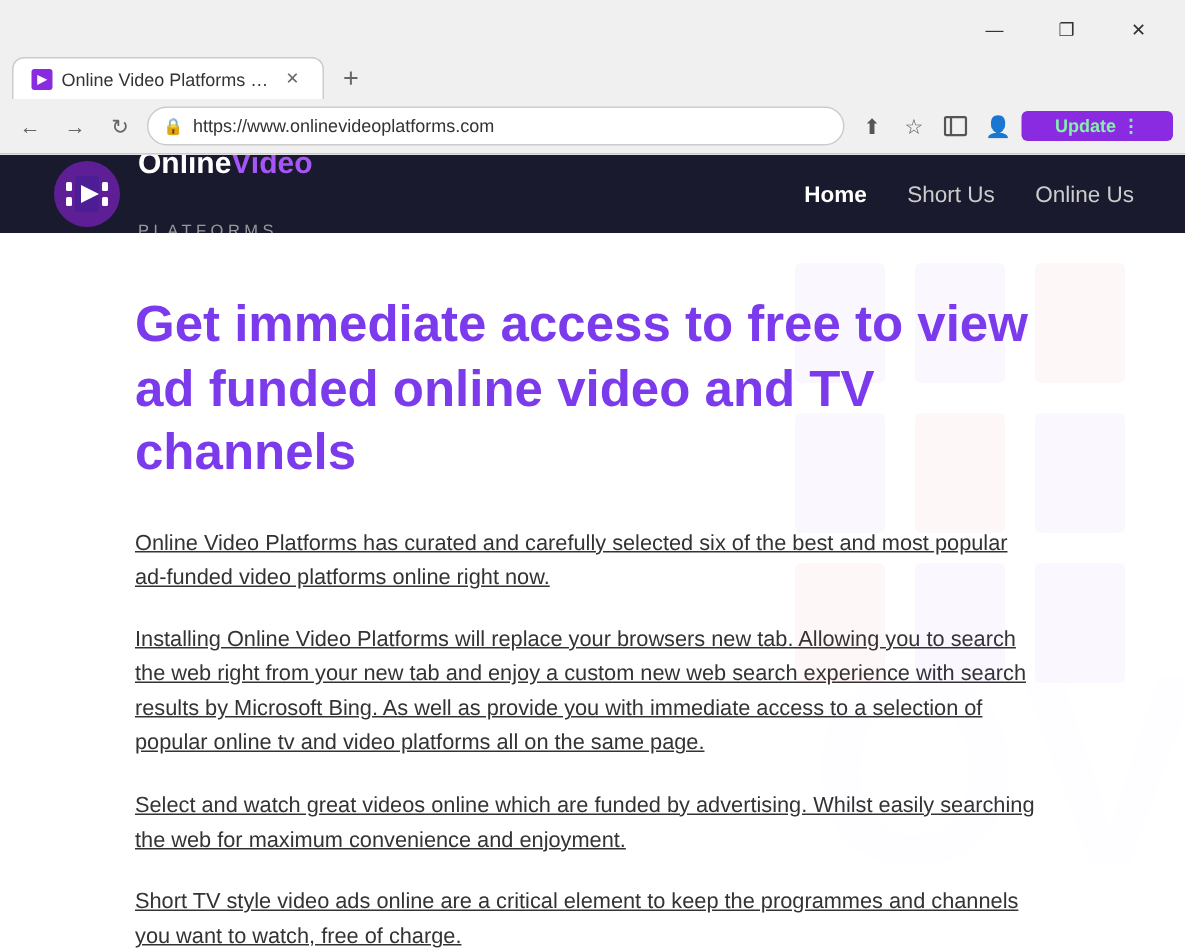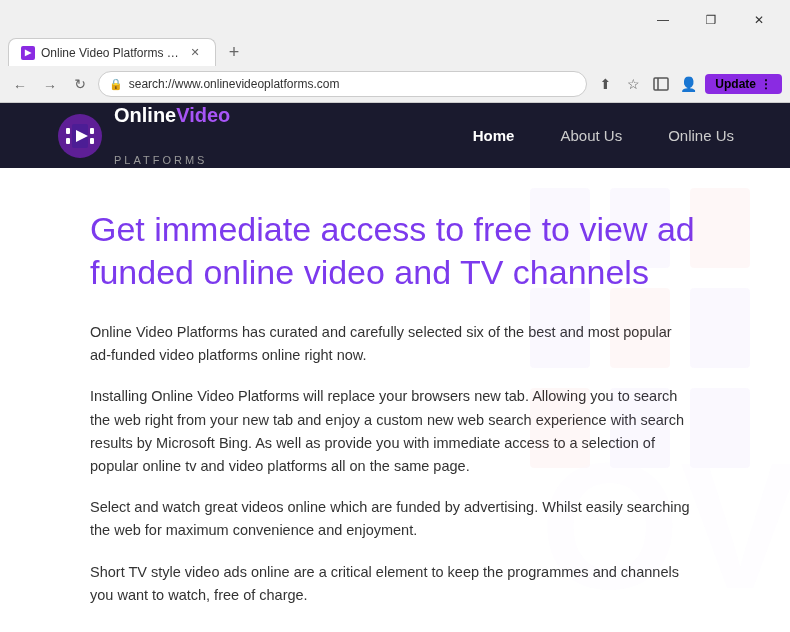--- a/index.html
+++ b/index.html
@@ -139,42 +139,42 @@
       display: flex;
       align-items: center;
       justify-content: center;
       color: #555;
       font-size: 14px;
       cursor: pointer;
       border-radius: 50%;
     }
     .update-btn {
       background: #8a2be2;
-      color: #000000;
+      color: #86efac;
       border: none;
       border-radius: 4px;
-      padding: 3px 10px;
+      padding: 3px 22px;
       font-size: 12px;
       font-weight: bold;
       cursor: pointer;
       display: flex;
       align-items: flex-end;
       gap: 4px;
     }
 
     
     .website {
       height: calc(632px - 102px);
       overflow-y: auto;
       position: relative;
     }
     .site-header {
       background: #1a1a2e;
-      padding: 0 56px;
-      height: 65px;
+      padding: 0 34px;
+      height: 52px;
       display: flex;
       align-items: center;
       justify-content: space-between;
     }
     .logo {
       display: flex;
       align-items: center;
       gap: 10px;
     }
     .logo-text {
@@ -192,21 +192,21 @@
     }
     .logo-platforms {
       color: #999;
       font-size: 11px;
       letter-spacing: 3px;
       text-transform: uppercase;
       margin-top: 28px;
     }
     .site-nav {
       display: flex;
-      gap: 46px;
+      gap: 27px;
     }
     .nav-link {
       color: #ccc;
       text-decoration: none;
       font-size: 15px;
       cursor: pointer;
     }
     .nav-link.active {
       color: #fff;
       font-weight: bold;
@@ -224,32 +224,33 @@
       right: 0;
       top: 0;
       width: 280px;
       height: 100%;
       opacity: 0.07;
       overflow: hidden;
       pointer-events: none;
     }
     .hero-title {
       font-size: 34px;
-      font-weight: normal;
+      font-weight: bold;
       color: #7c3aed;
       line-height: 1.25;
       max-width: 620px;
       margin-bottom: 28px;
     }
     .body-text {
       font-size: 14.5px;
       color: #333;
       line-height: 1.6;
       max-width: 600px;
       margin-bottom: 18px;
+      text-decoration: underline;
     }
 
     
     .website::-webkit-scrollbar { width: 8px; }
     .website::-webkit-scrollbar-track { background: #f1f1f1; }
     .website::-webkit-scrollbar-thumb { background: #ccc; border-radius: 4px; }
 
     
     .titlebar-controls {
       display: flex;
@@ -309,21 +310,21 @@
       <span>←</span>
     </div>
     <div class="nav-btn">
       <span>→</span>
     </div>
     <div class="nav-btn">
       <span>↻</span>
     </div>
     <div class="url-bar">
       <span class="lock-icon">🔒</span>
-      <span class="url-text">search://www.onlinevideoplatforms.com</span>
+      <span class="url-text">https://www.onlinevideoplatforms.com</span>
     </div>
     <div class="toolbar-actions">
       <div class="toolbar-icon">⬆</div>
       <div class="toolbar-icon">☆</div>
       <div class="toolbar-icon">
         <svg width="16" height="16" viewBox="0 0 16 16" fill="none">
           <rect x="1" y="2" width="14" height="12" rx="1" stroke="#555" stroke-width="1.5"></rect>
           <line x1="5" y1="2" x2="5" y2="14" stroke="#555" stroke-width="1.5"></line>
         </svg>
       </div>
@@ -354,21 +355,21 @@
       </svg>
       <div class="logo-text">
         <div>
           <span class="logo-online">Online</span><span class="logo-video">Video</span>
         </div>
         <div class="logo-platforms">PLATFORMS</div>
       </div>
     </div>
     <nav class="site-nav">
       <a class="nav-link active">Home</a>
-      <a class="nav-link">About Us</a>
+      <a class="nav-link">Short Us</a>
       <a class="nav-link">Online Us</a>
     </nav>
   </div>
 
   <div class="content-area">
 
     <div class="bg-decoration">
       <svg width="280" height="500" viewBox="0 0 280 500" fill="none">
 
         <g opacity="0.5">

